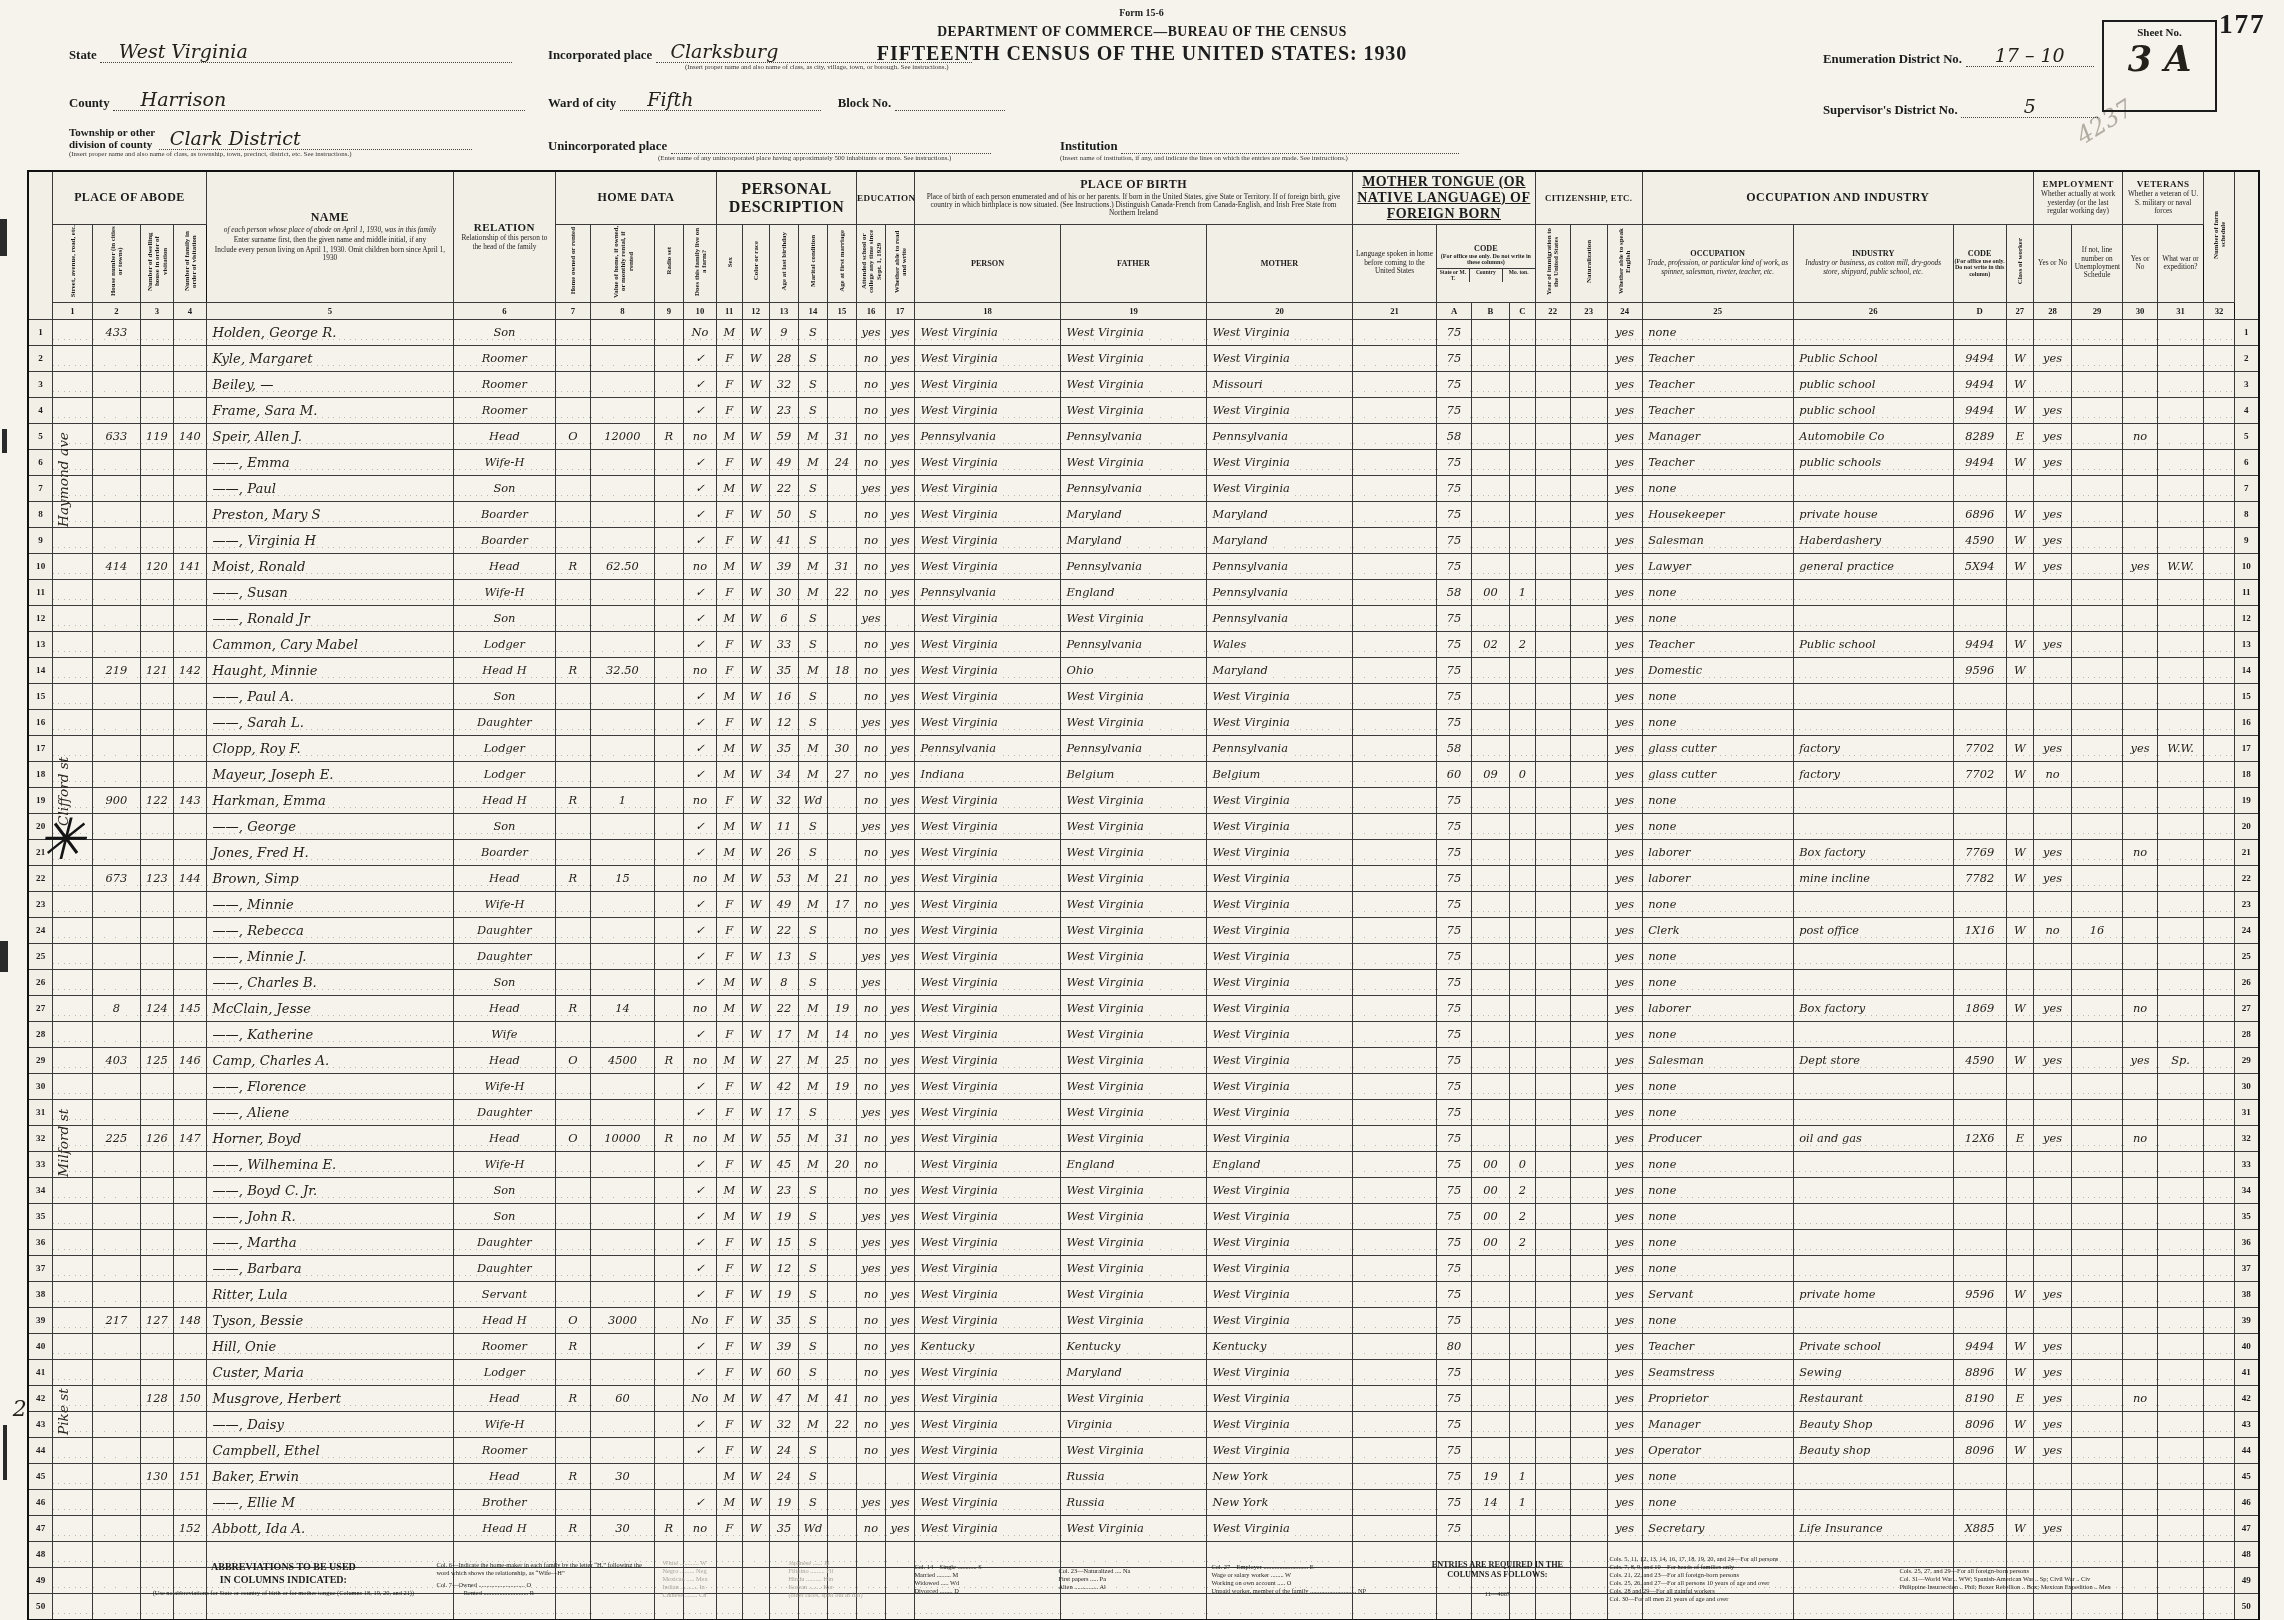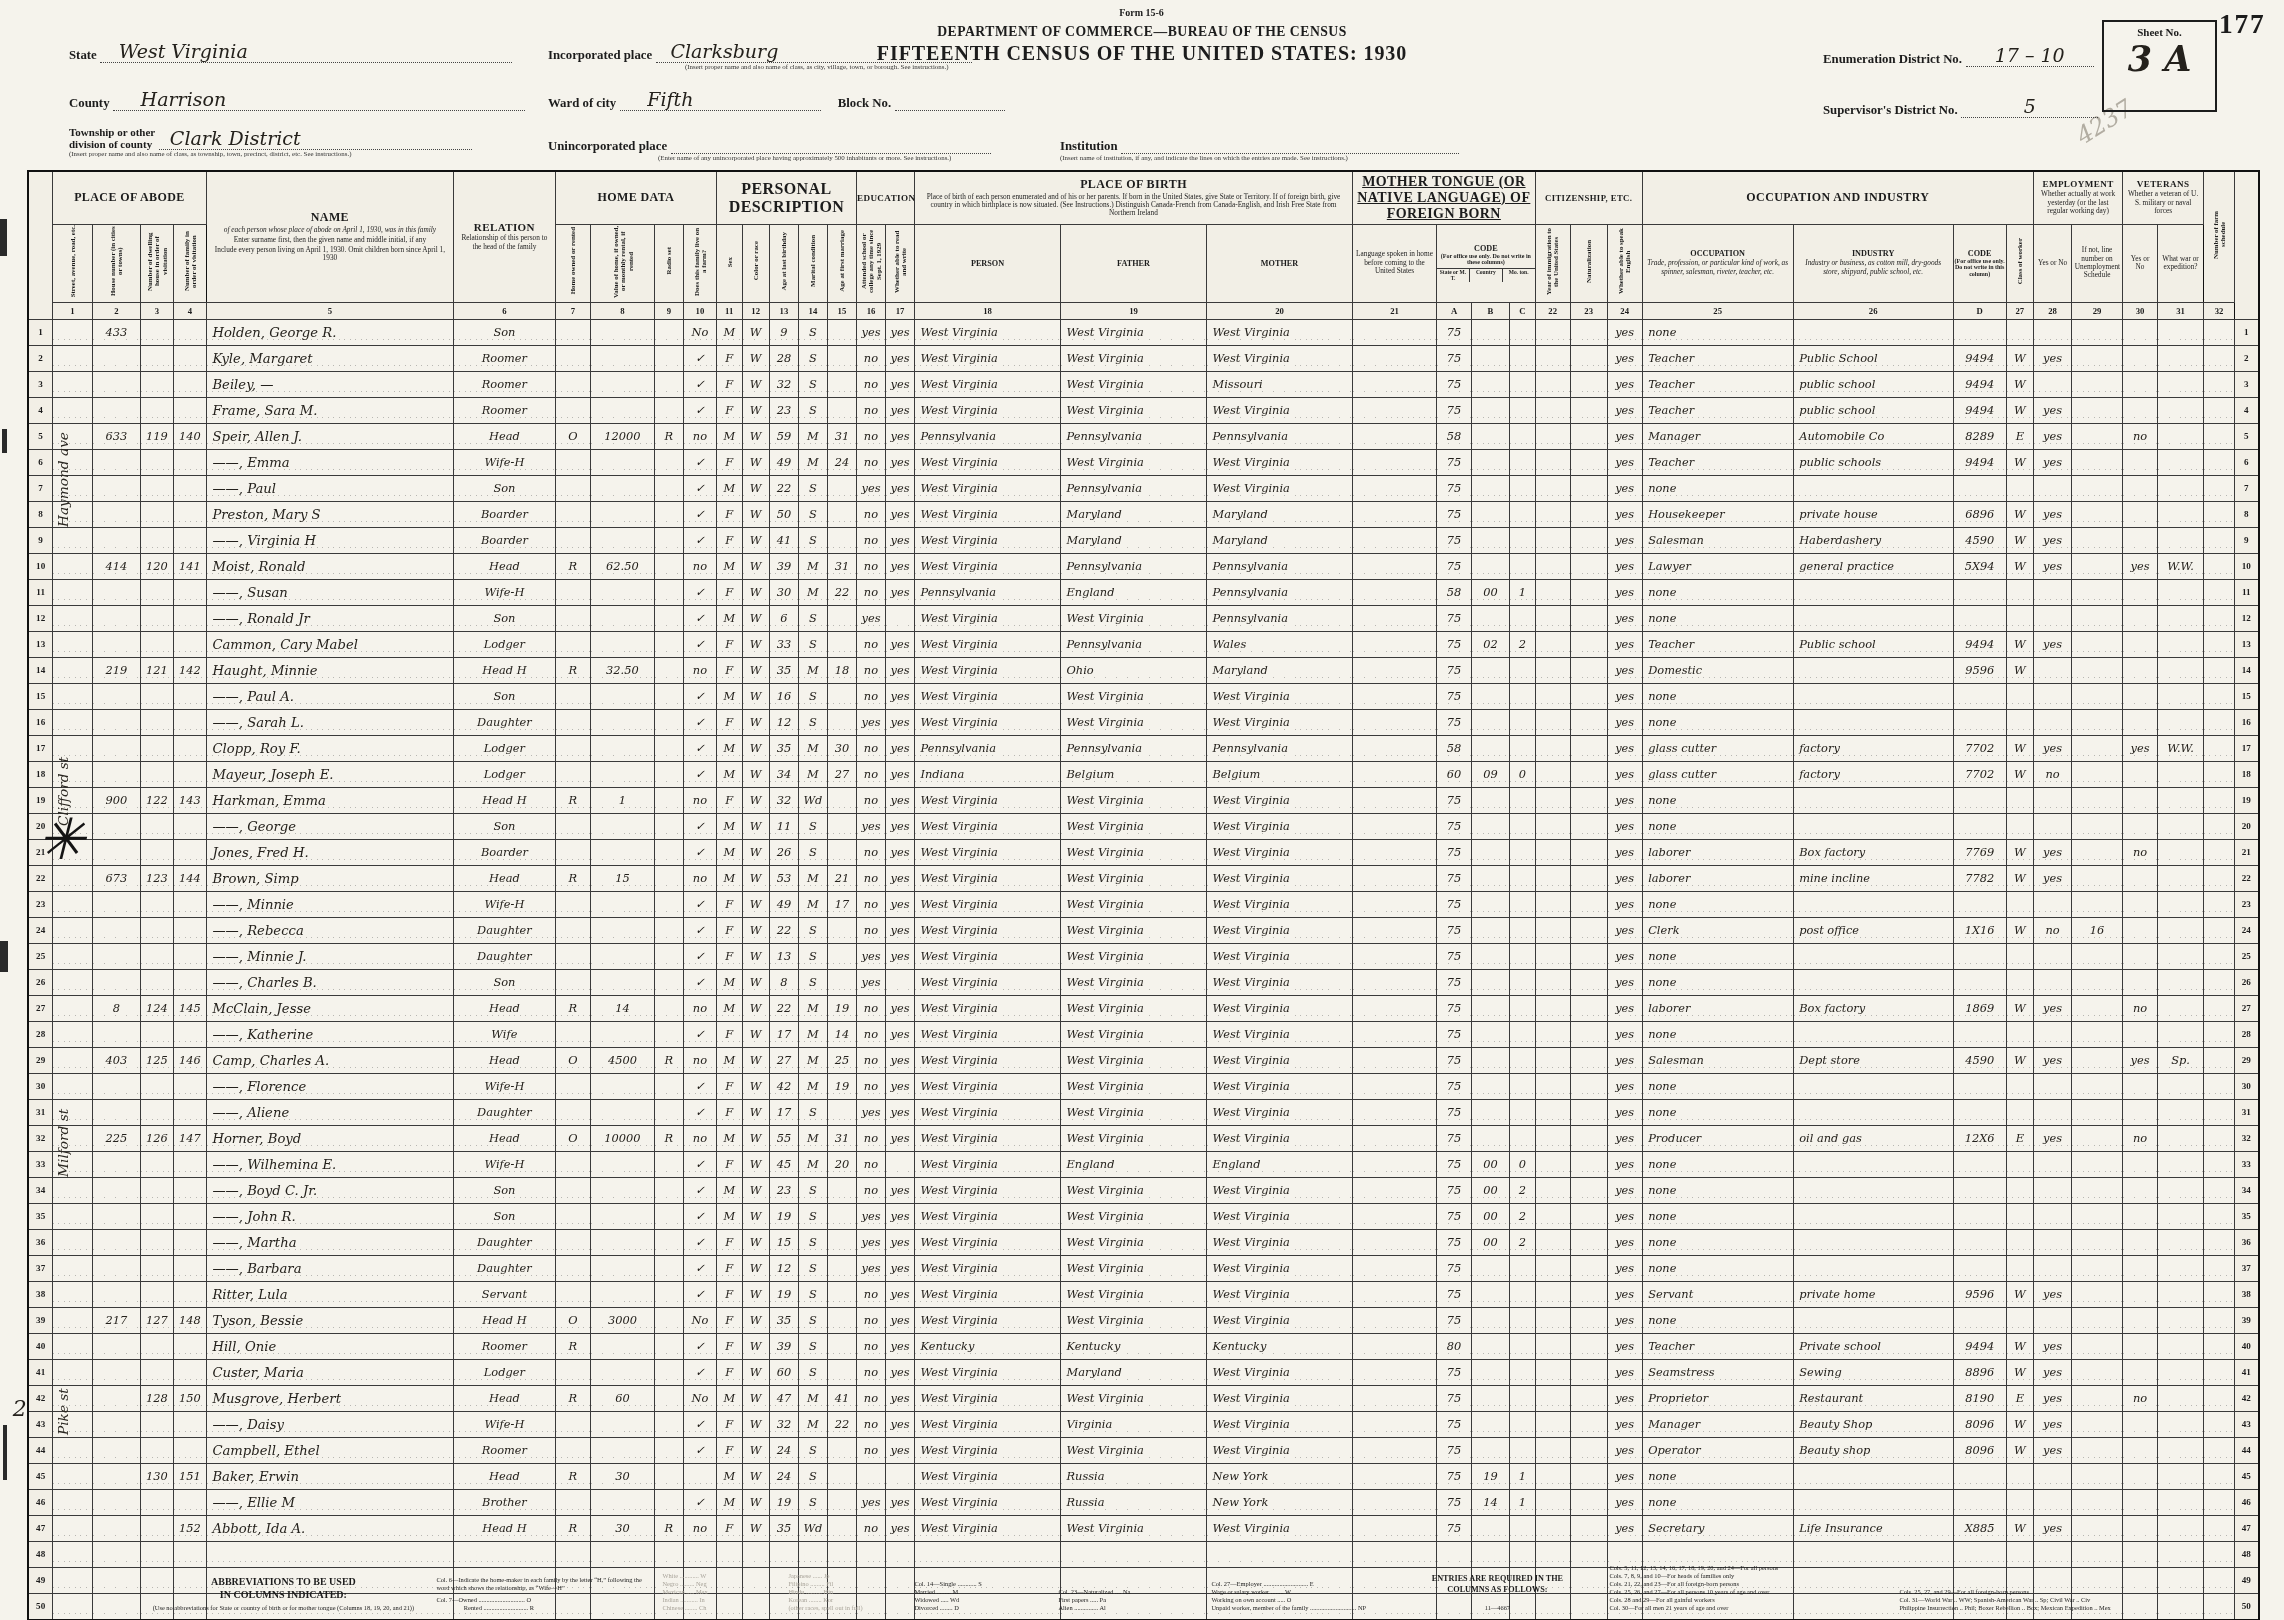--- a/index.html
+++ b/index.html
@@ -40,21 +40,21 @@
   .gb{border-left:1.8px solid #111 !important;}
   .codecell .cl{font-size:8.2px;font-weight:bold;}
   .codecell .cn{font-size:6px;line-height:1.1;}
   .minirow{display:flex;border-top:0.9px solid #3a3a3a;margin-top:1.8px;}
   .minirow span{flex:1;font-size:5.5px;border-left:0.9px solid #3a3a3a;padding:0.9px 0;}
   .minirow span:first-child{border-left:none;}
   .street-label{position:absolute;writing-mode:vertical-rl;transform:rotate(180deg);font-size:13.7px;text-align:center;color:#2a2721;}
   .star{font-size:57px;line-height:1;color:#141414;}
   .edge{position:absolute;background:#2a2a2a;}
   
-  .footer{position:absolute;left:27.4px;top:1546px;width:2229px;height:66px;display:flex;gap:16px;align-items:flex-end;font-size:6.4px;line-height:1.25;}
+  .footer{position:absolute;left:27.4px;top:1546px;width:2229px;height:66px;display:flex;gap:16px;align-items:center;font-size:6.4px;line-height:1.25;}
   .fb{flex:0 0 auto;}
   .fb .t1{font-size:10px;font-weight:bold;text-align:center;}
   .fb .t2{font-size:6.4px;text-align:center;margin-top:2.7px;}
   .faint{color:#a9a49a;}
   .entries{font-size:8.2px;font-weight:bold;text-align:center;}
   .printcode{font-size:6.4px;text-align:center;}
 </style>
 </head>
 <body>
 

